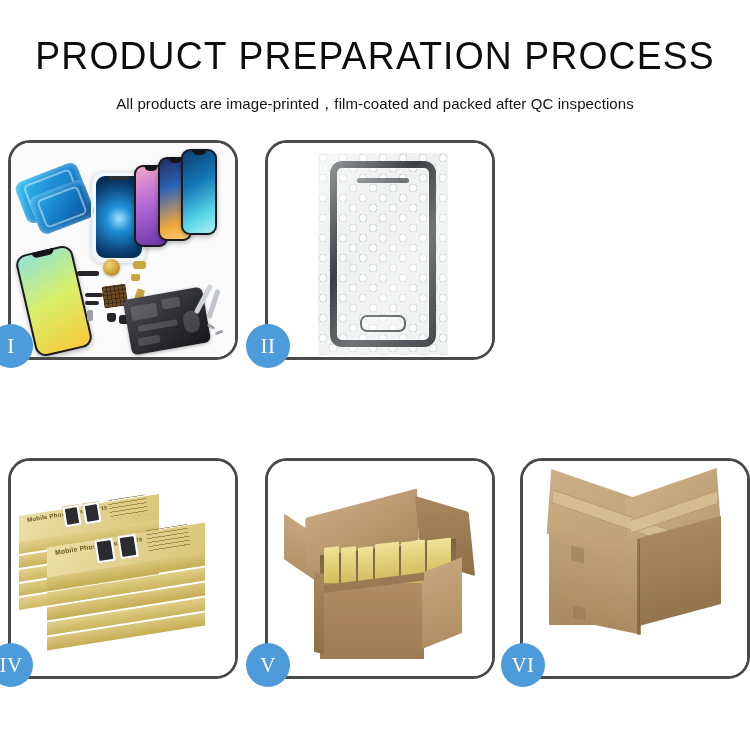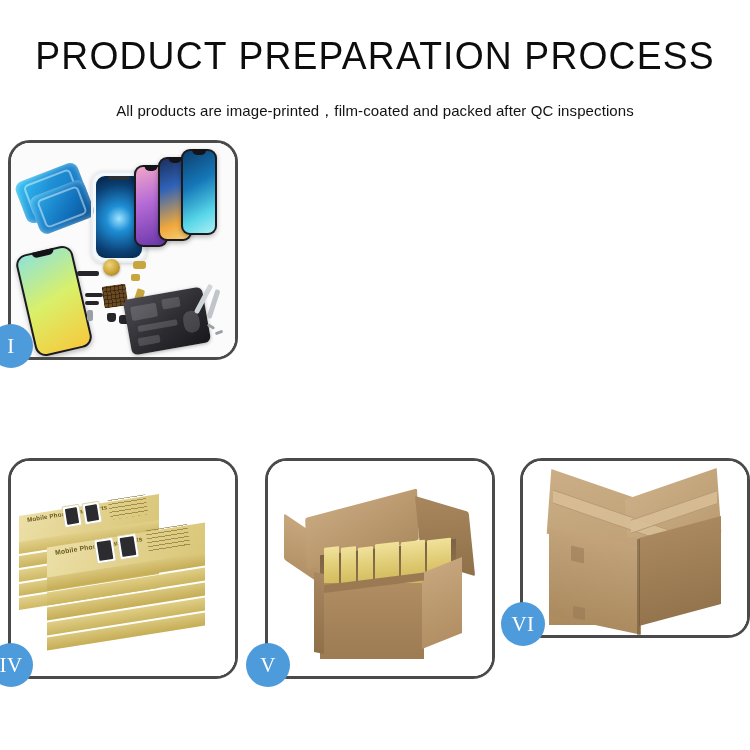--- a/index.html
+++ b/index.html
@@ -28,21 +28,21 @@
     padding-top: 34px;
     color: #0d0d0d;
     font-family: "Liberation Sans", sans-serif;
     transform: scaleX(0.98);
   }
   #page-subtitle {
     text-align: center;
     font-size: 15px;
     font-weight: 400;
     line-height: 20px;
-    margin: 16px;
+    margin: 9px;
     padding-top: 7px;
     color: #131313;
     letter-spacing: 0.1px;
   }
 
   
   #grid {
     position: absolute;
     left: 0; top: 0;
     width: 750px; height: 750px;
@@ -387,20 +387,34 @@
 
         <div class="screwdriver" style="left:190px; top:140px; width:5px; height:32px; transform:rotate(28deg);"></div>
         <div class="screwdriver" style="left:200px; top:146px; width:5px; height:30px; transform:rotate(18deg); background:#bfc5ca;"></div>
         <div class="part silver" style="left:196px; top:182px; width:8px; height:3px; transform:rotate(30deg);"></div>
         <div class="part silver" style="left:204px; top:188px; width:8px; height:3px; transform:rotate(-20deg);"></div>
       </div>
     </div>
     <div class="badge">I</div>
   </div>
 
+  <div class="card" style="left:265px; top:140px; width:230px; height:220px;">
+    <div class="card-inner">
+      <div class="photo">
+        <div class="bw-bg"></div>
+        <div class="bw-sheet" style="left:50px; top:10px; width:130px; height:202px;"></div>
+        <div class="bw-screen" style="left:62px; top:18px; width:106px; height:186px;">
+          <div class="bw-speaker" style="top:10px;"></div>
+          <div class="bw-home" style="bottom:8px;"></div>
+        </div>
+        <div class="bw-gloss" style="left:50px; top:10px; width:130px; height:202px; position:absolute;"></div>
+      </div>
+    </div>
+    <div class="badge">II</div>
+  </div>
 
 
   <div class="card" style="left:8px; top:458px; width:230px; height:221px;">
     <div class="card-inner">
       <div class="photo">
         <div class="st-bg"></div>
 
         <div class="kbox" style="left:8px; top:44px; width:140px; height:28px;">
           <div class="top" style="transform:skewY(-9deg);"></div>
         </div>
@@ -485,21 +499,21 @@
         <div class="carton-side" style="left:154px; top:104px; width:40px; height:76px; transform:skewY(-22deg);"></div>
 
         <div style="position:absolute; left:52px; top:118px; width:104px; height:8px; background:#9b7a53; transform:skewY(-7deg);"></div>
 
         <div style="position:absolute; left:46px; top:112px; width:10px; height:80px; background:linear-gradient(180deg,#a98760 0%,#8e7049 100%); transform:skewY(12deg);"></div>
       </div>
     </div>
     <div class="badge">V</div>
   </div>
 
-  <div class="card" style="left:520px; top:458px; width:230px; height:180px;">
+  <div class="card" style="left:520px; top:458px; width:230px; height:221px;">
     <div class="card-inner">
       <div class="photo">
         <div style="position:absolute;inset:0;background:#ffffff;"></div>
 
         <div class="sc-top" style="left:26px; top:30px; width:132px; height:66px; transform:skewY(19deg) skewX(-4deg);"></div>
         <div class="sc-top" style="left:104px; top:22px; width:92px; height:66px; transform:skewY(-19deg) skewX(4deg);"></div>
 
         <div class="sc-tape" style="left:30px; top:52px; width:136px; height:12px; transform:skewY(19deg);"></div>
         <div class="sc-tape" style="left:108px; top:44px; width:86px; height:12px; transform:skewY(-19deg);"></div>
 

